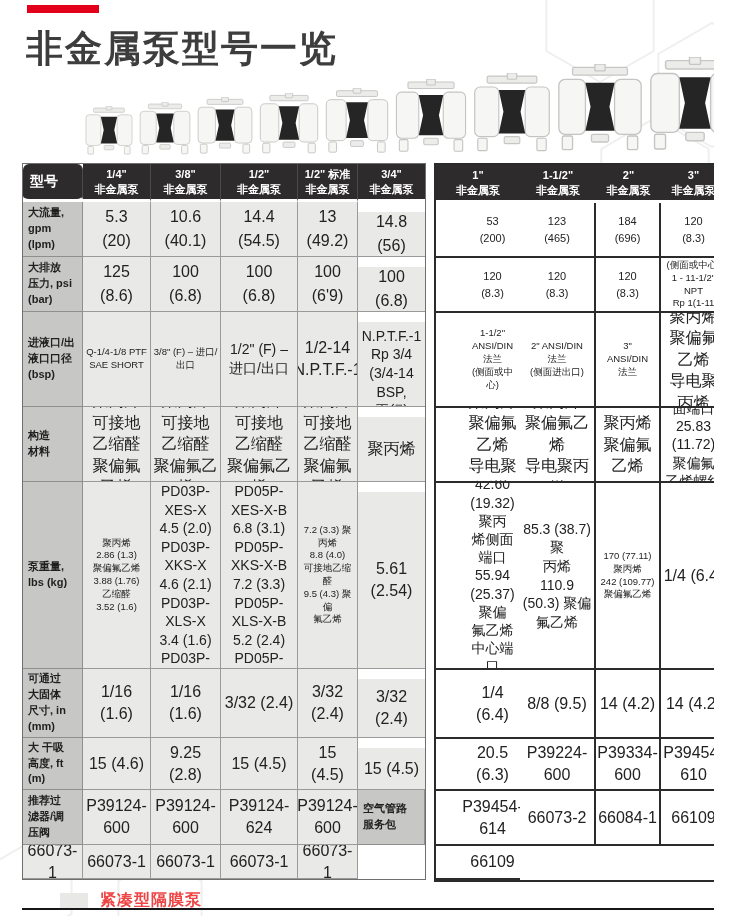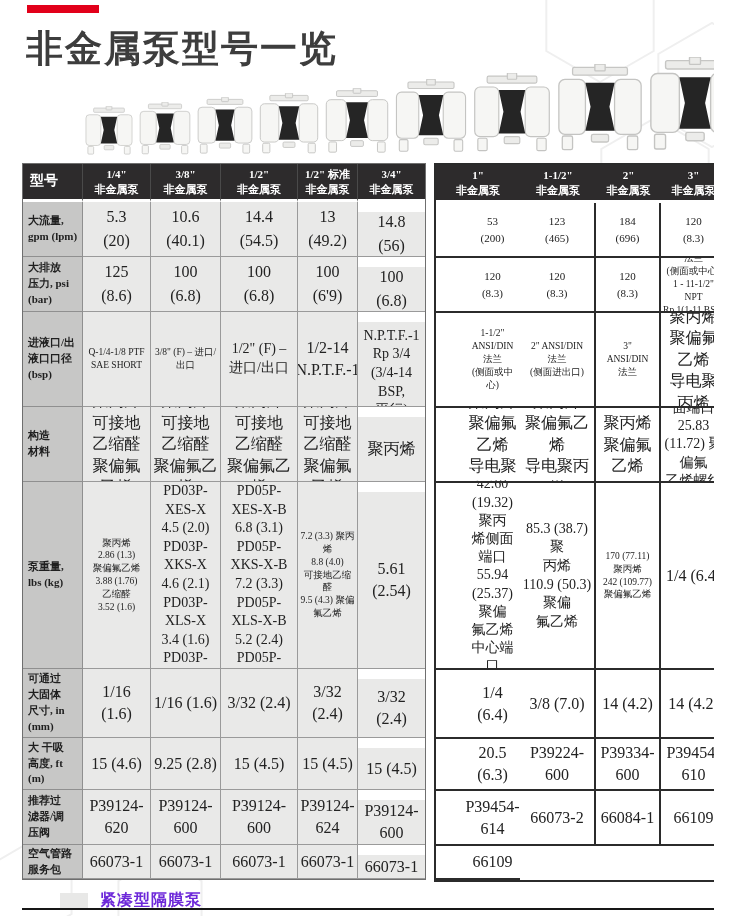--- a/index.html
+++ b/index.html
@@ -1,17 +1,17 @@
 <!DOCTYPE html>
 <html><head>
 <meta charset="utf-8">
 <style>
   html,body{margin:0;padding:0;background:#fff;}
   .page{position:relative;width:714px;height:916px;background:#ffffff;overflow:hidden;
-        font-family:Liberation Serif, serif;color:#222;}
+        font-family:Liberation Sans, sans-serif;color:#222;}
   .hexbg{position:absolute;left:0;top:0;width:750px;height:916px;z-index:0;}
   .content{position:relative;z-index:1;}
   .accent{position:absolute;left:27px;top:5px;width:72px;height:8px;background:#e2001a;}
   .title{position:absolute;left:26px;top:24px;font-size:37px;font-weight:700;color:#3d3d3d;letter-spacing:2px;}
   .pumps{position:absolute;left:85px;top:56px;width:656px;height:104px;display:flex;align-items:flex-end;justify-content:space-between;}
   .pump{display:block;}
   .pp{fill:#ececea;stroke:#c6c6c4;stroke-width:1.5;}
   .pb{fill:#f6f6f4;stroke:#c4c4c2;stroke-width:1.5;}
   .pc{fill:#252525;}
   
@@ -20,36 +20,36 @@
         grid-template-rows:38px 55px 55px 95px 75px 187px 69px 52px 55px 34px;
         border:1px solid #6f6f6f;}
   .tblR{position:absolute;left:434px;top:163px;display:grid;
         grid-template-columns:84px 76px 65px 65px;
         grid-template-rows:38px 55px 55px 95px 75px 187px 69px 52px 55px 34px;
         border:2px solid #2b2b2b;}
   .hc,.hc2,.lab,.cell,.rcell{box-sizing:border-box;display:flex;align-items:center;justify-content:center;
         text-align:center;white-space:pre-line;overflow:hidden;padding:1px 2px;line-height:1.32;}
   .hc{background:#2d2b2c;color:#fff;font-size:11px;font-weight:600;border-right:1px solid #4a4a4a;border-bottom:3px solid #fff;}
   .hc:nth-child(6){border-right:none;}
-  .corner{justify-content:flex-start;text-align:left;padding-left:7px;font-size:14px;font-weight:700;}
+  .corner{justify-content:flex-start;text-align:left;padding-left:7px;font-size:14px;font-weight:700;border-radius:6px;}
   .hc2{background:#2d2b2c;color:#fff;font-size:11px;font-weight:600;border-bottom:3px solid #fff;}
   .lab{background:#c7c7c6;font-weight:700;font-size:11px;color:#1f1f1f;justify-content:flex-start;text-align:left;
        padding-left:5px;border-right:1px solid #8f8f8f;border-bottom:1px solid #8f8f8f;line-height:1.45;}
   .cell{background:#e9e9e8;font-size:16px;border-right:1px solid #9a9a9a;border-bottom:1px solid #9a9a9a;line-height:1.5;}
   .cell:nth-child(6n){border-right:none;margin-top:10px;}
   .rcell{background:#ffffff;font-size:11px;border-right:2px solid #2b2b2b;border-bottom:2px solid #2b2b2b;line-height:1.5;}
   .rcell:nth-child(4n+1){border-right:none;padding-left:31px;}
   .tblR > .rcell:nth-child(4n+4){border-right:none;}
   .s10{font-size:16px;line-height:1.35;}
   .s95{font-size:9.5px;line-height:1.35;}
   .s9{font-size:14px;line-height:1.33;}
   .s85{font-size:14px;line-height:1.3;}
   .legend{position:absolute;left:60px;top:890px;display:flex;align-items:center;}
   .swatch{width:28px;height:15px;background:#e8e8e7;margin-right:12px;}
-  .legtext{font-size:16px;font-weight:600;color:#6d28d9;letter-spacing:1px;}
+  .legtext{font-size:16px;font-weight:600;color:#ef4444;letter-spacing:1px;}
   .botrule{position:absolute;left:22px;top:908px;width:704px;height:2px;background:#171717;}
 </style>
 </head>
 <body>
 
 <div class="page">
 
   <svg class="hexbg" viewBox="0 0 750 916">
     <g fill="none" stroke="#efefef" stroke-width="2">
       <polygon points="0,1 0.866,0.5 0.866,-0.5 0,-1 -0.866,-0.5 -0.866,0.5" transform="translate(600,20) scale(62)" vector-effect="non-scaling-stroke"></polygon>
@@ -288,21 +288,20 @@
 (m)</div>
       <div class="cell s10">15 (4.6)</div>
       <div class="cell s10">9.25 (2.8)</div>
       <div class="cell s10">15 (4.5)</div>
       <div class="cell s10">15 (4.5)</div>
       <div class="cell s10">15 (4.5)</div>
 
       <div class="lab">推荐过
 滤器/调
 压阀</div>
-      <div class="cell s10">P39124-620</div>
       <div class="cell s10">P39124-600</div>
       <div class="cell s10">P39124-600</div>
       <div class="cell s10">P39124-624</div>
       <div class="cell s10">P39124-600</div>
 
       <div class="lab">空气管路
 服务包</div>
       <div class="cell s10">66073-1</div>
       <div class="cell s10">66073-1</div>
       <div class="cell s10">66073-1</div>
@@ -388,21 +387,21 @@
 丙烯
 110.9 (50.3) 聚偏
 氟乙烯</div>
       <div class="rcell s95">170 (77.11)
 聚丙烯
 242 (109.77)
 聚偏氟乙烯</div>
 
       <div class="rcell s10">1/4 (6.4)</div>
       <div class="rcell s10">1/4 (6.4)</div>
-      <div class="rcell s10">3/8 (7.0)</div>
+      <div class="rcell s10">8/8 (9.5)</div>
 
       <div class="rcell s10">14 (4.2)</div>
       <div class="rcell s10">14 (4.2)</div>
       <div class="rcell s10">20.5 (6.3)</div>
 
       <div class="rcell s10">P39224-600</div>
       <div class="rcell s10">P39334-600</div>
       <div class="rcell s10">P39454-610</div>
       <div class="rcell s10">P39454-614</div>
 

